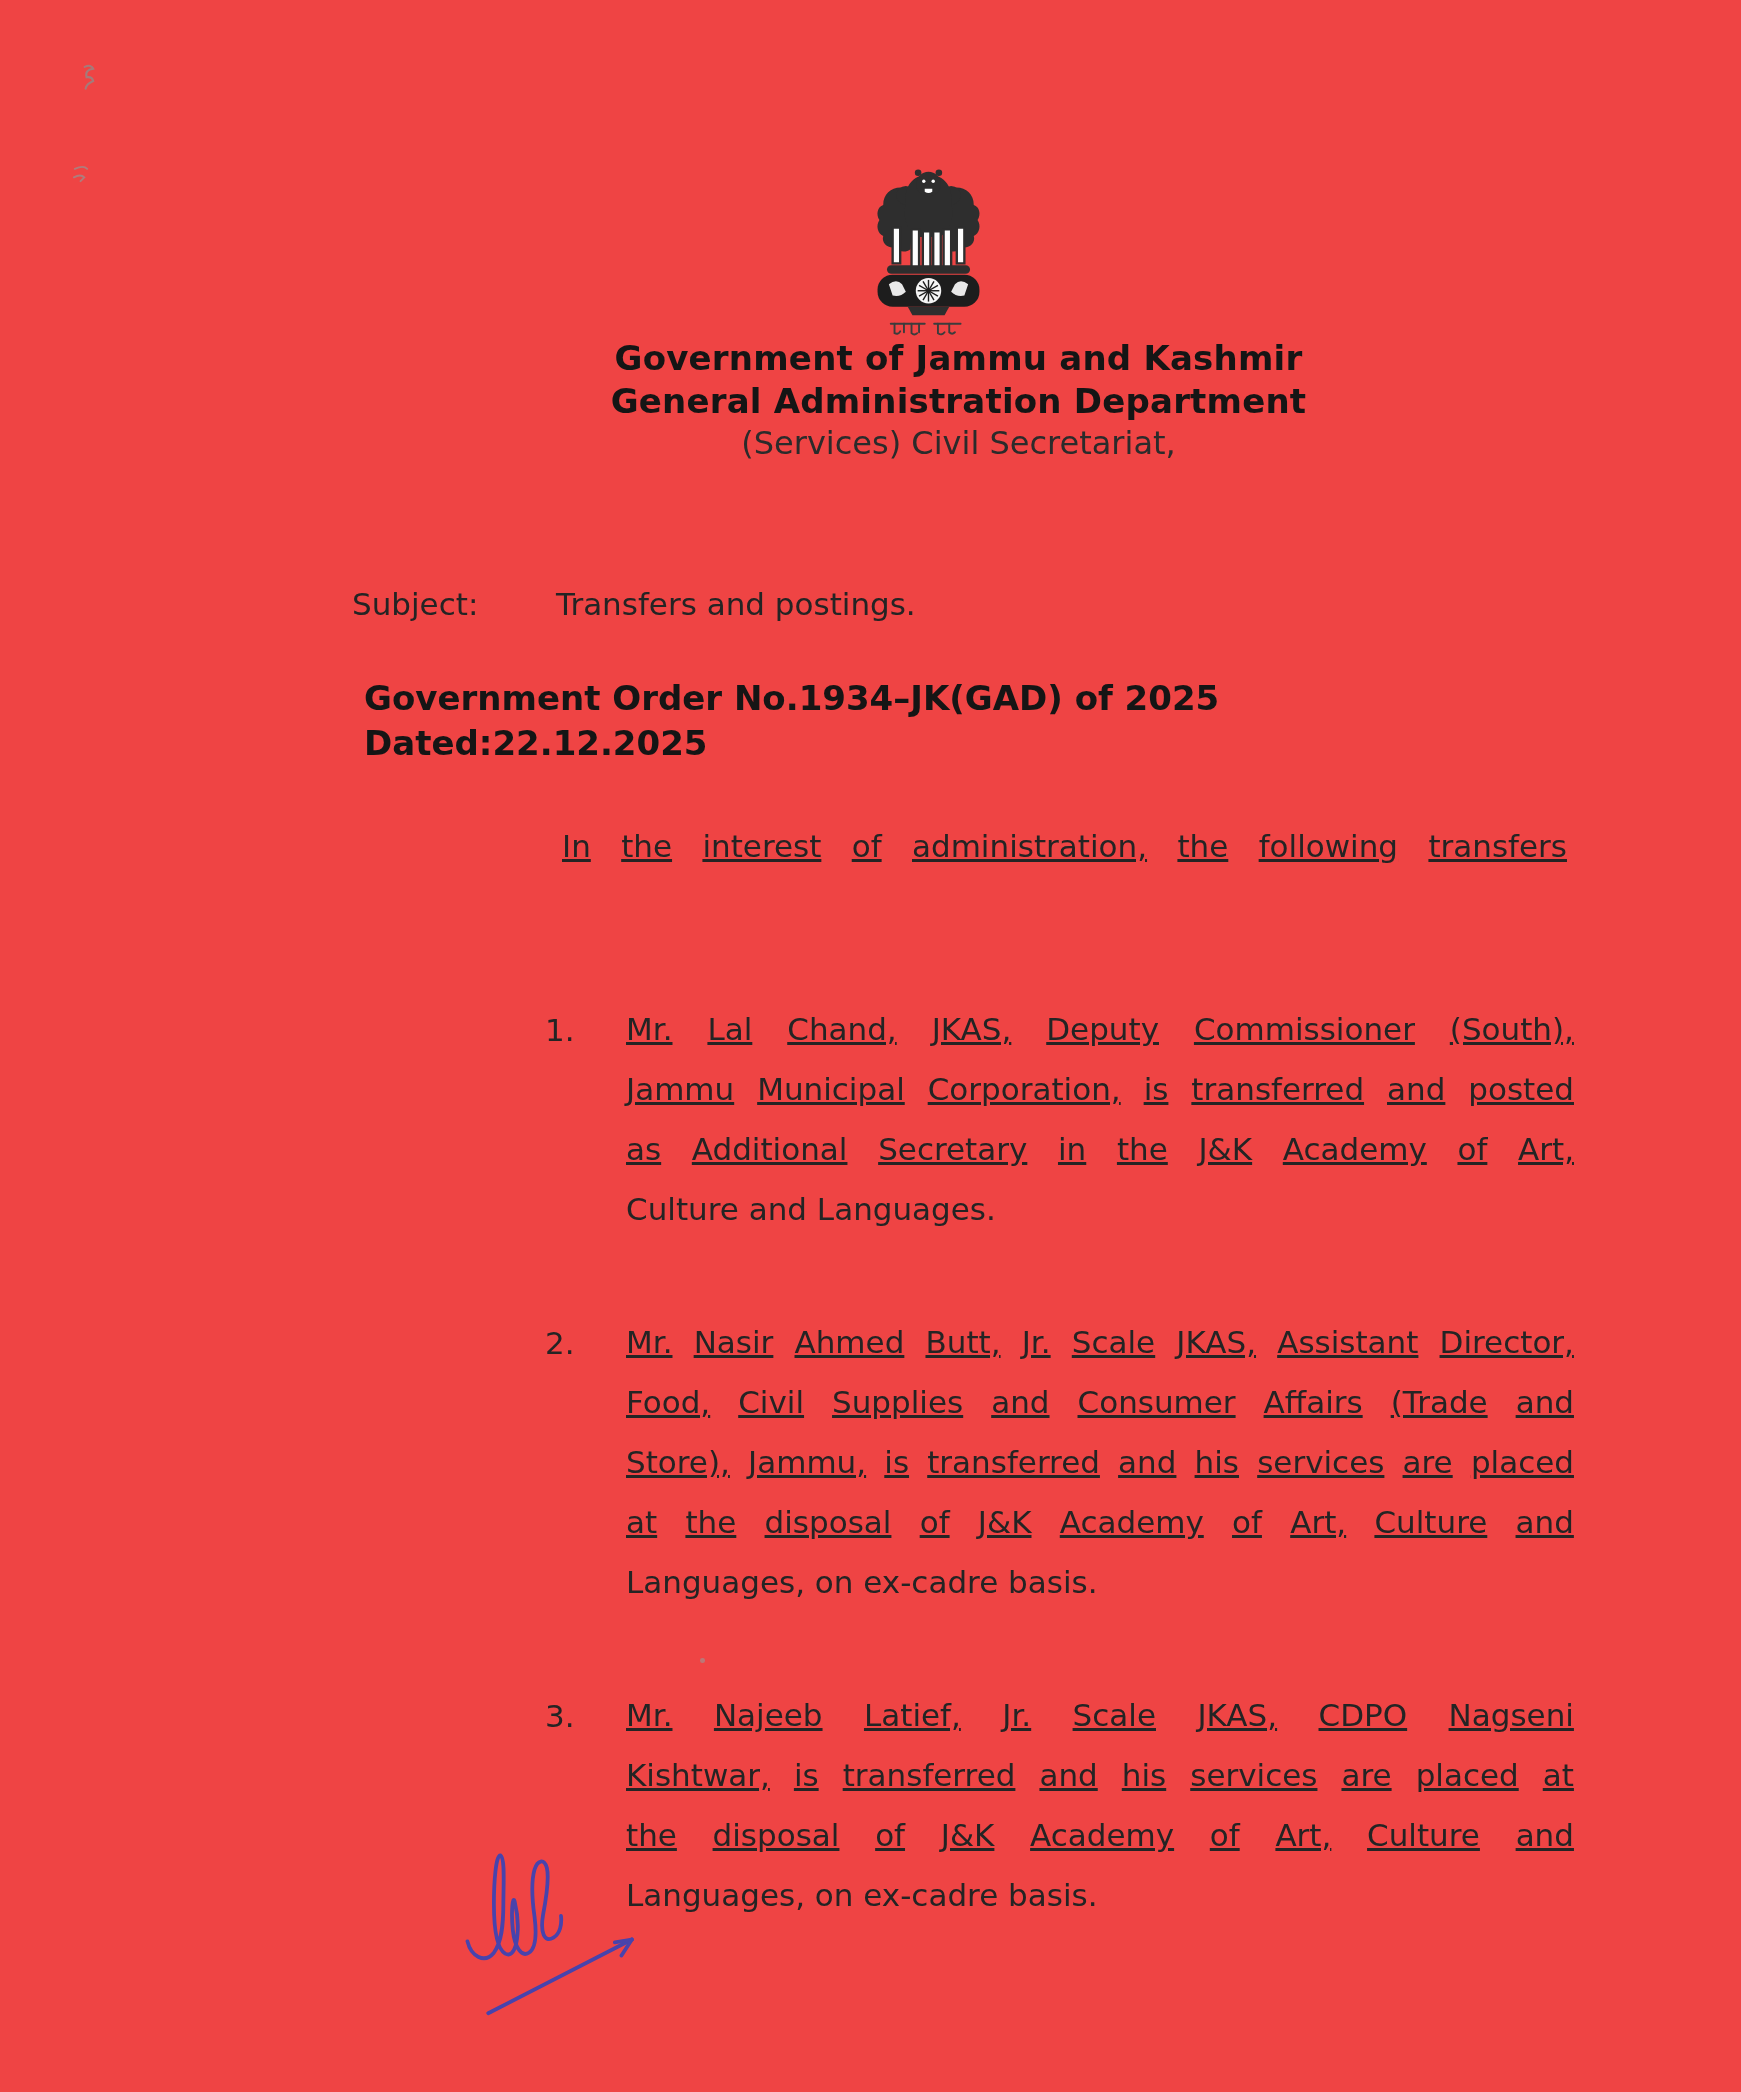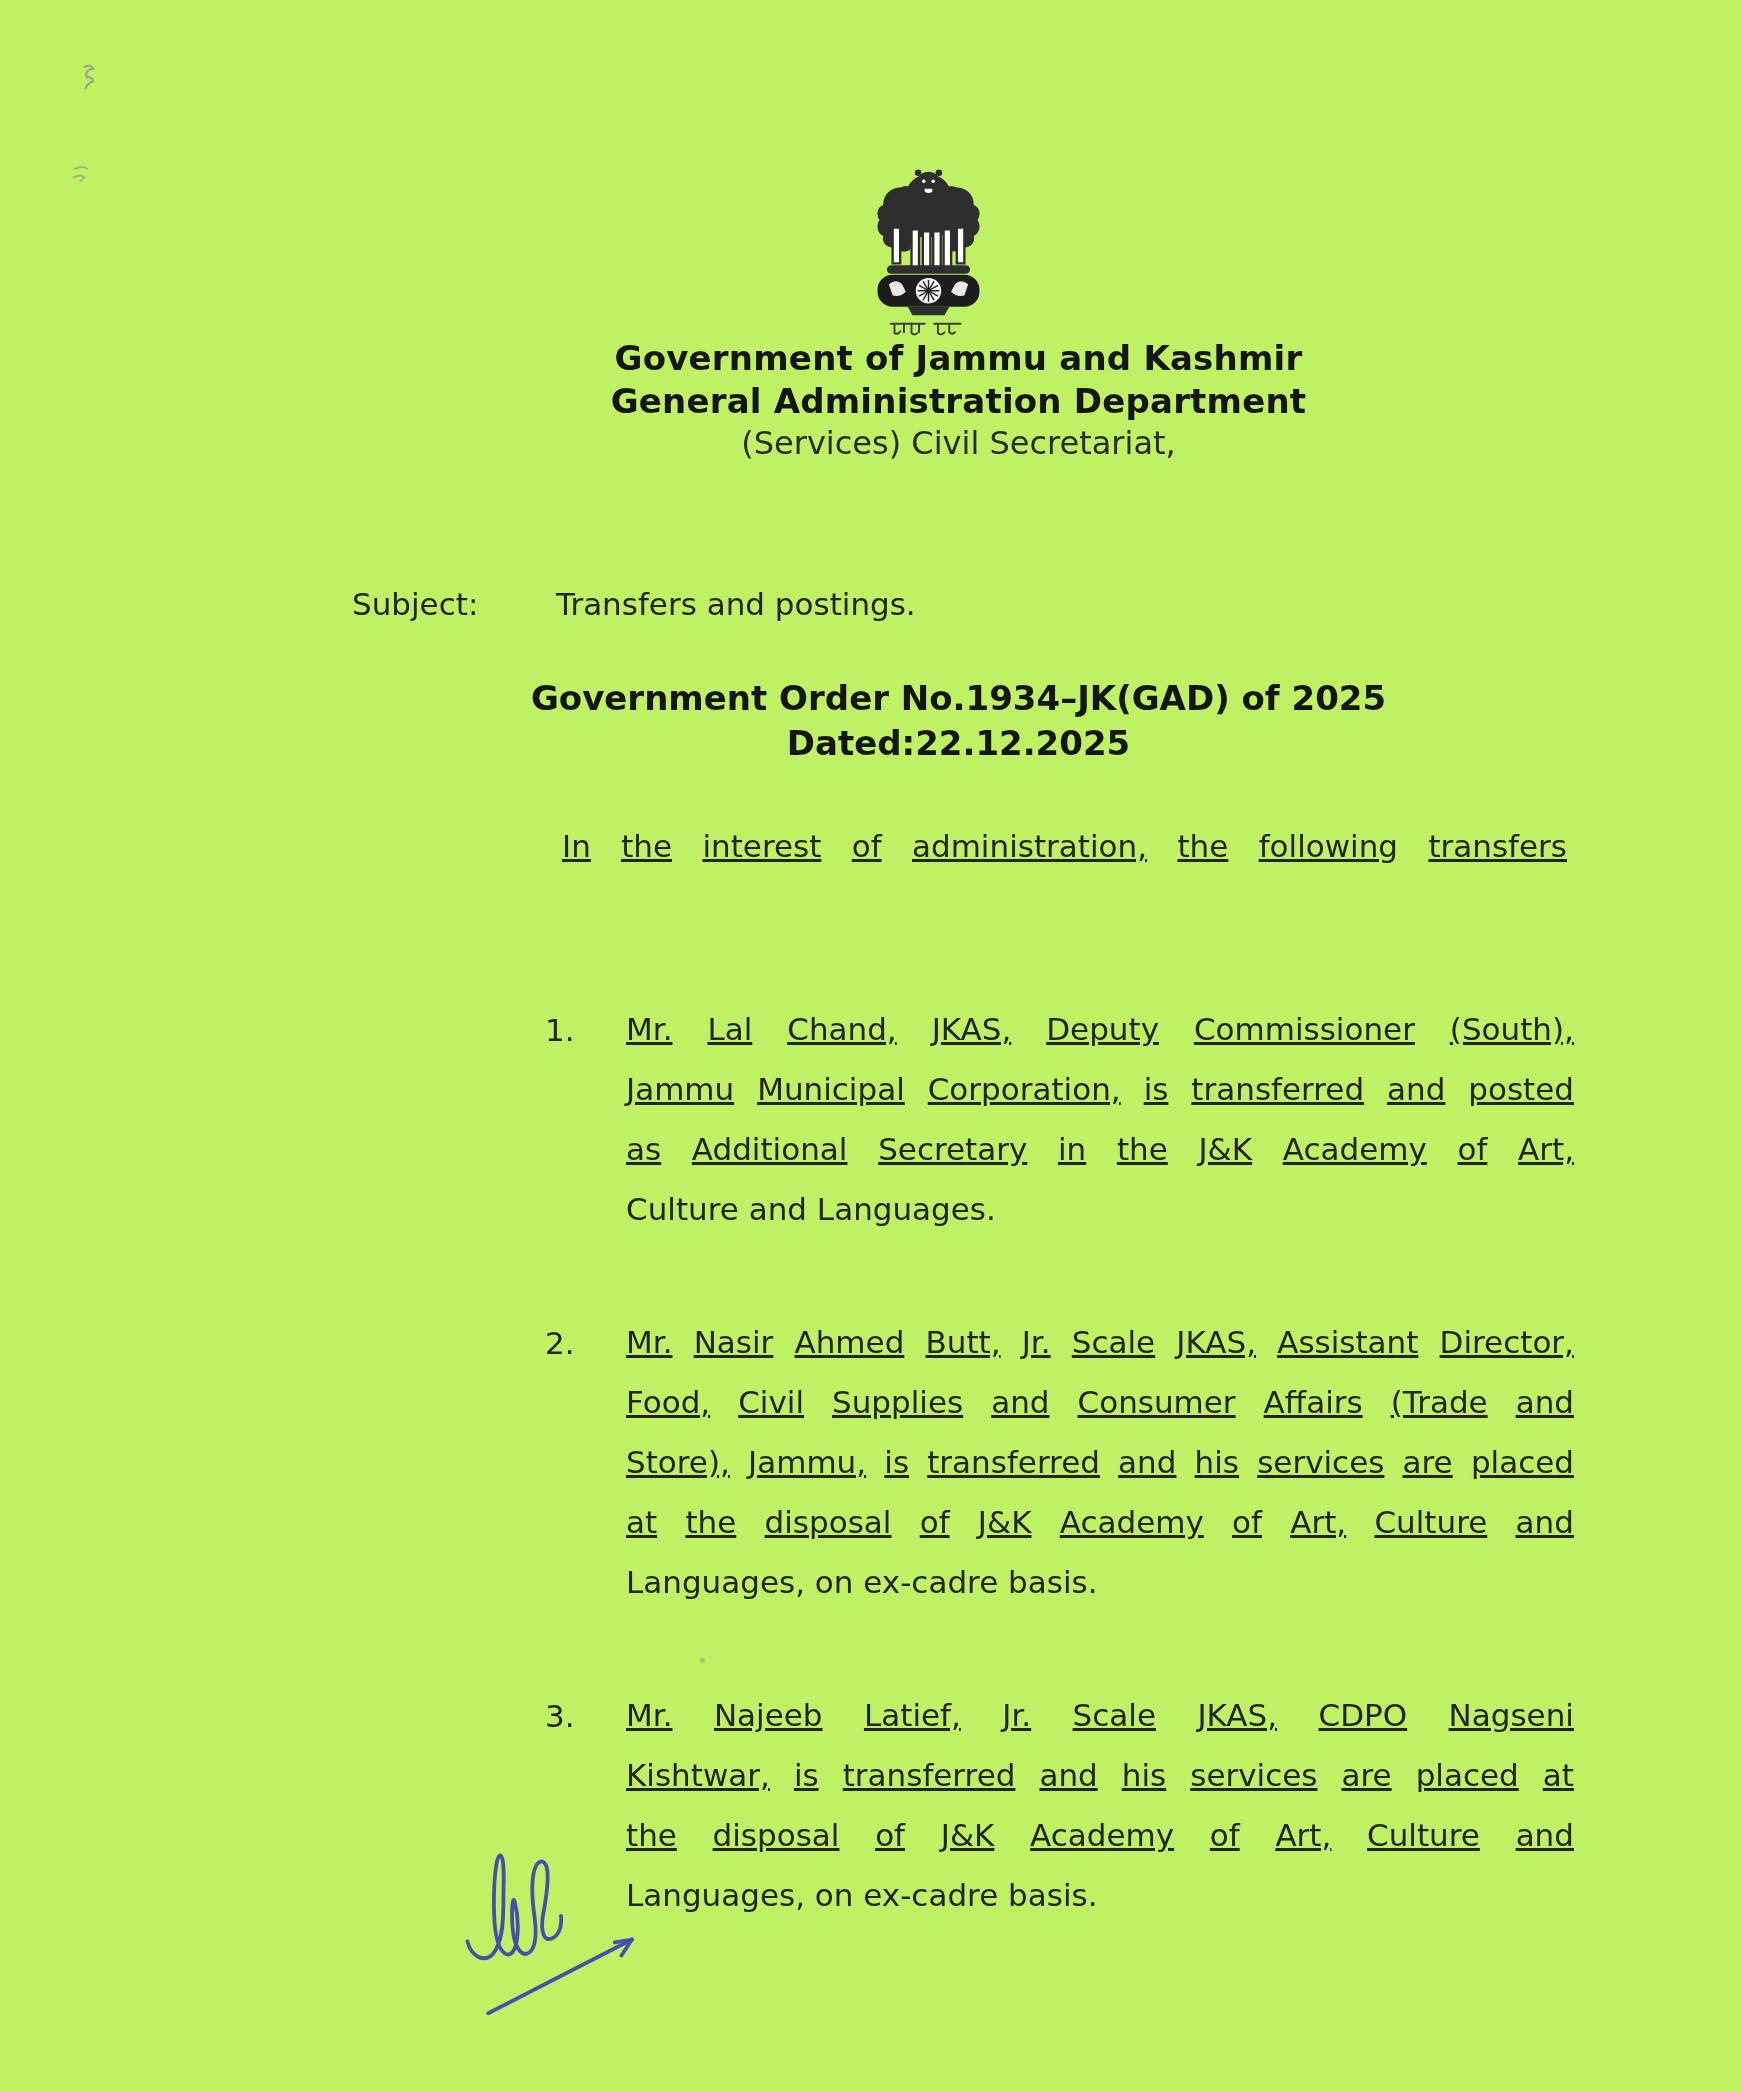--- a/index.html
+++ b/index.html
@@ -1,29 +1,29 @@
 <!DOCTYPE html>
 <html style="font-size:15px"><head>
 <meta charset="utf-8">
 <style>
   html,body{margin:0;padding:0;background:#ffffff;}
   .page{
-    position:relative;width:1741px;height:2092px;background:#bef264;overflow:hidden;
+    position:relative;width:1741px;height:2092px;background:#ef4444;overflow:hidden;
     font-family:"DejaVu Sans","Liberation Sans",sans-serif;color:#242424;
   }
   
   .hl{position:absolute;left:348px;width:1221px;text-align:center;}
   .hl.bold{font-weight:bold;font-size:34px;line-height:44px;color:#151515;letter-spacing:0.2px;}
   .hl.small{font-size:32px;line-height:32px;color:#2b2b2b;}
   .h1{top:336px;} .h2{top:379px;} .h3{top:427px;} .h4{top:460px;}
   
   .subject-row{position:absolute;left:352px;top:566px;display:grid;grid-template-columns:204px auto;
     font-size:31px;line-height:40px;color:#242424;margin-top:18px;}
   
-  .order{position:absolute;left:348px;width:1221px;text-align:center;font-weight:bold;
+  .order{position:absolute;left:364px;width:1221px;text-align:left;font-weight:bold;
     font-size:34px;line-height:45px;color:#151515;}
   .o1{top:676px;} .o2{top:721px;}
   
   .intro{position:absolute;left:348px;top:816px;width:1219px;font-size:31px;color:#242424;}
   .intro .line{height:59px;}
   .intro .line.first{padding-left:214px;}
   
   .items{position:absolute;left:545px;top:999px;width:1033px;font-size:31px;color:#242424;}
   .item{display:grid;grid-template-columns:49px 980px;margin-bottom:73px;}
   .item:last-child{margin-bottom:0;}

